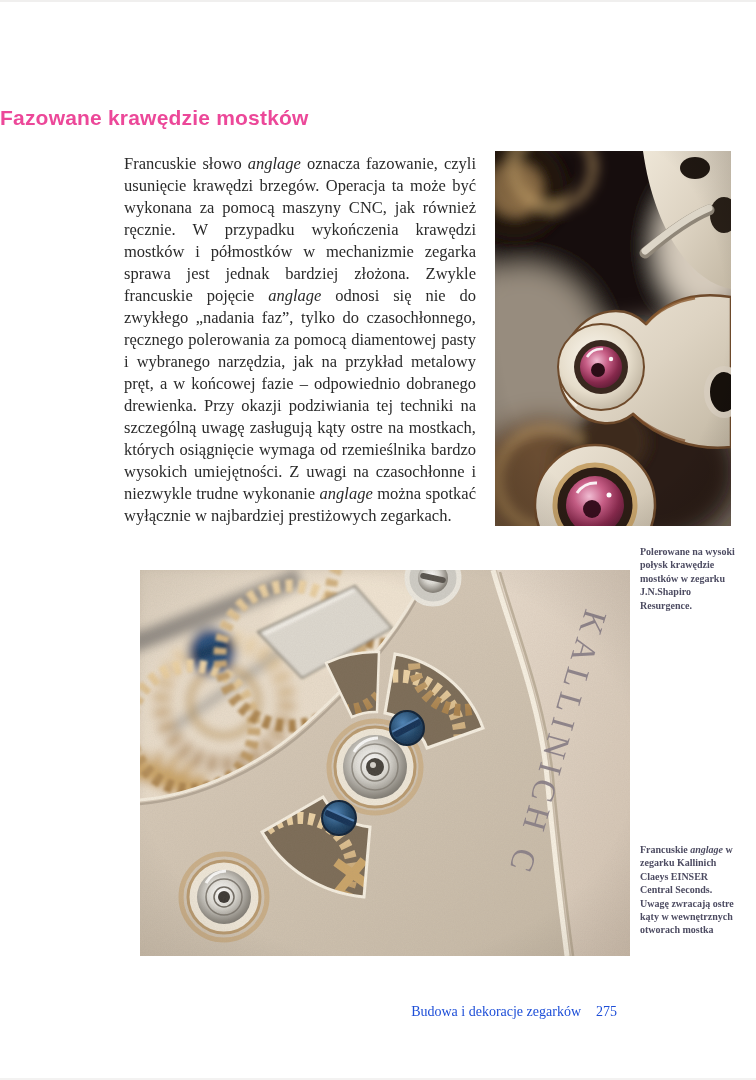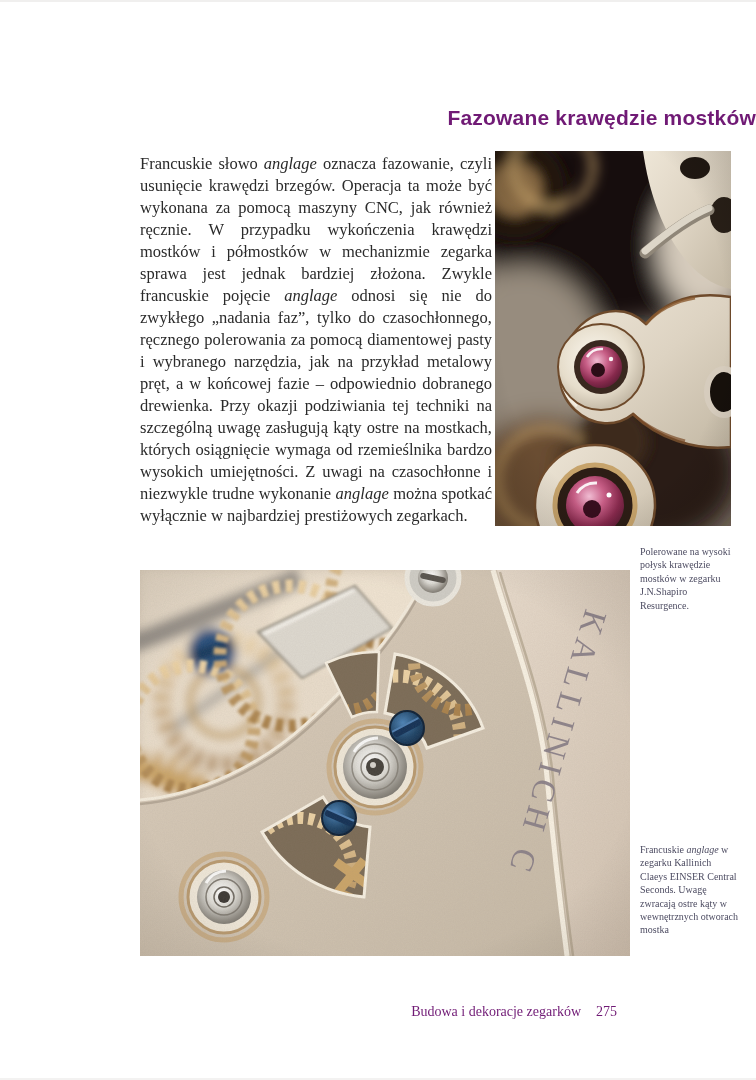--- a/index.html
+++ b/index.html
@@ -6,49 +6,50 @@
   .page{
     position:relative;width:756px;height:1080px;margin:0 auto;
     background:#ffffff;overflow:hidden;
     font-family:"Liberation Serif",serif;
   }
   .page::before{content:"";position:absolute;top:0;left:0;right:0;height:2px;background:#f0efee;}
   .page::after{content:"";position:absolute;bottom:0;left:0;right:0;height:2px;background:#f3f2f1;}
 
   .title{
     position:absolute;top:106px;left:0;width:756px;margin:0;
-    text-align:right;
+    text-align:left;
     font-family:"Liberation Sans",sans-serif;
     font-size:21px;font-weight:700;letter-spacing:.2px;
-    color:#701a75;
+    color:#ec4899;
   }
   .body-text{
-    position:absolute;left:140px;top:153px;width:352px;margin:0;
+    position:absolute;left:124px;top:153px;width:352px;margin:0;
     font-size:16.5px;line-height:22px;text-align:justify;
     color:#2a2a2a;
   }
   .body-text i{font-style:italic;}
 
   .photo{position:absolute;margin:0;overflow:hidden;}
   .photo svg{display:block;width:100%;height:100%;}
   .photo1{left:495px;top:151px;width:236px;height:375px;}
   .photo2{left:140px;top:570px;width:490px;height:386px;}
 
   .caption{
     position:absolute;left:640px;width:98px;margin:0;
     font-size:10px;line-height:13.4px;color:#4d4c62;
     text-align:left;
+    font-weight:bold;
   }
   .caption i{font-style:italic;}
   .caption1{top:545px;}
   .caption2{top:843px;}
 
   .footer{
     position:absolute;left:136px;top:1004px;width:481px;
-    text-align:right;font-size:14px;color:#701a75;
+    text-align:right;font-size:14px;color:#1d4ed8;
   }
   .footer .pagenum{margin-left:15px;}
 </style>
 </head>
 <body>
 
 <div class="page">
 
   <h1 class="title">Fazowane krawędzie mostków</h1>
 

